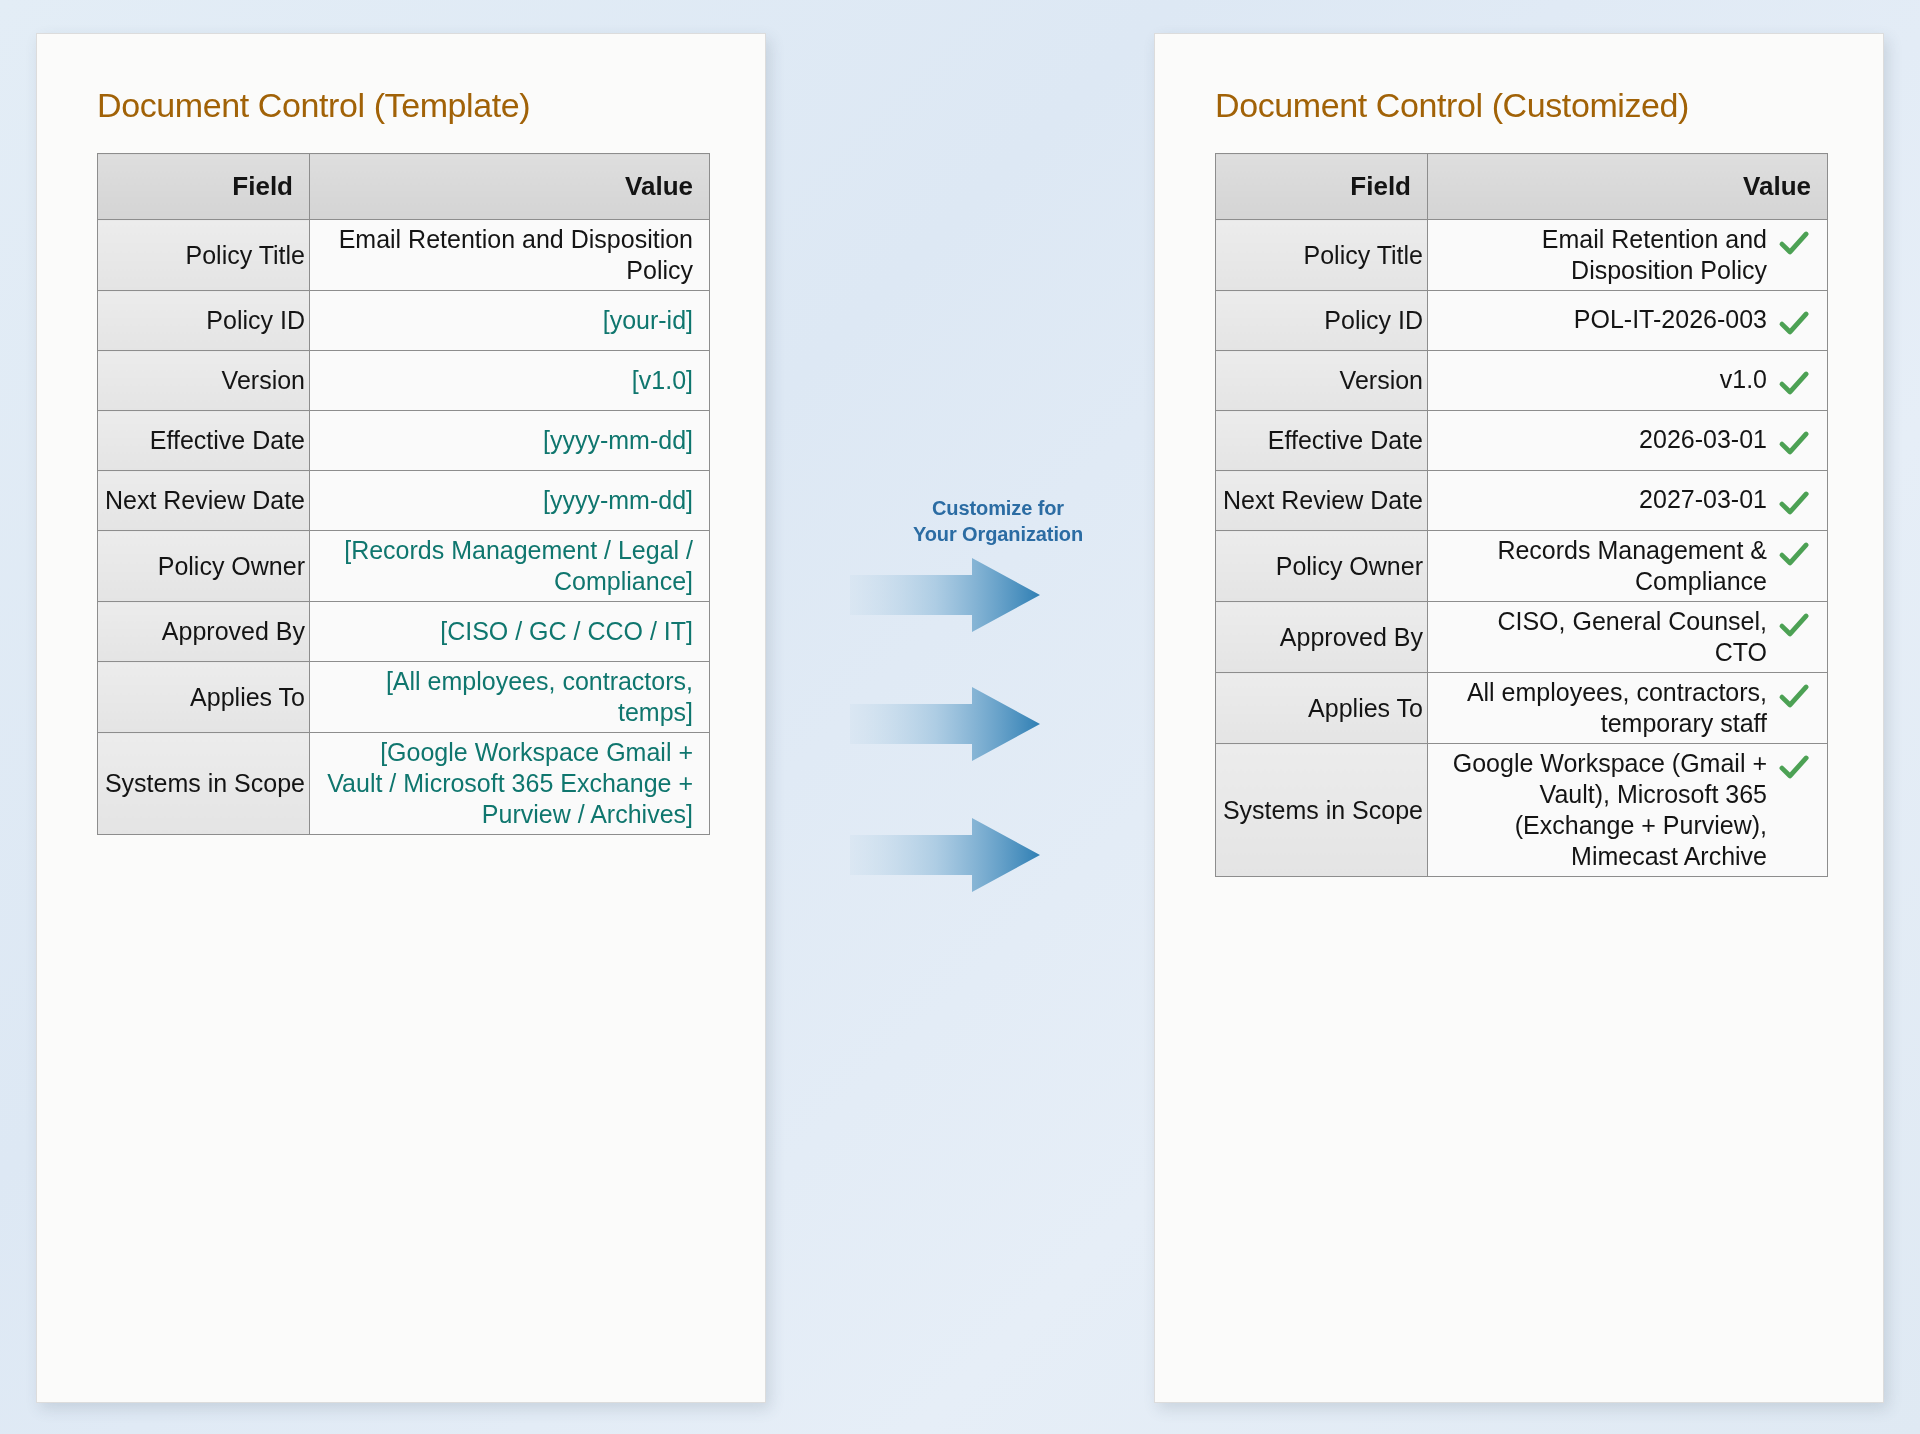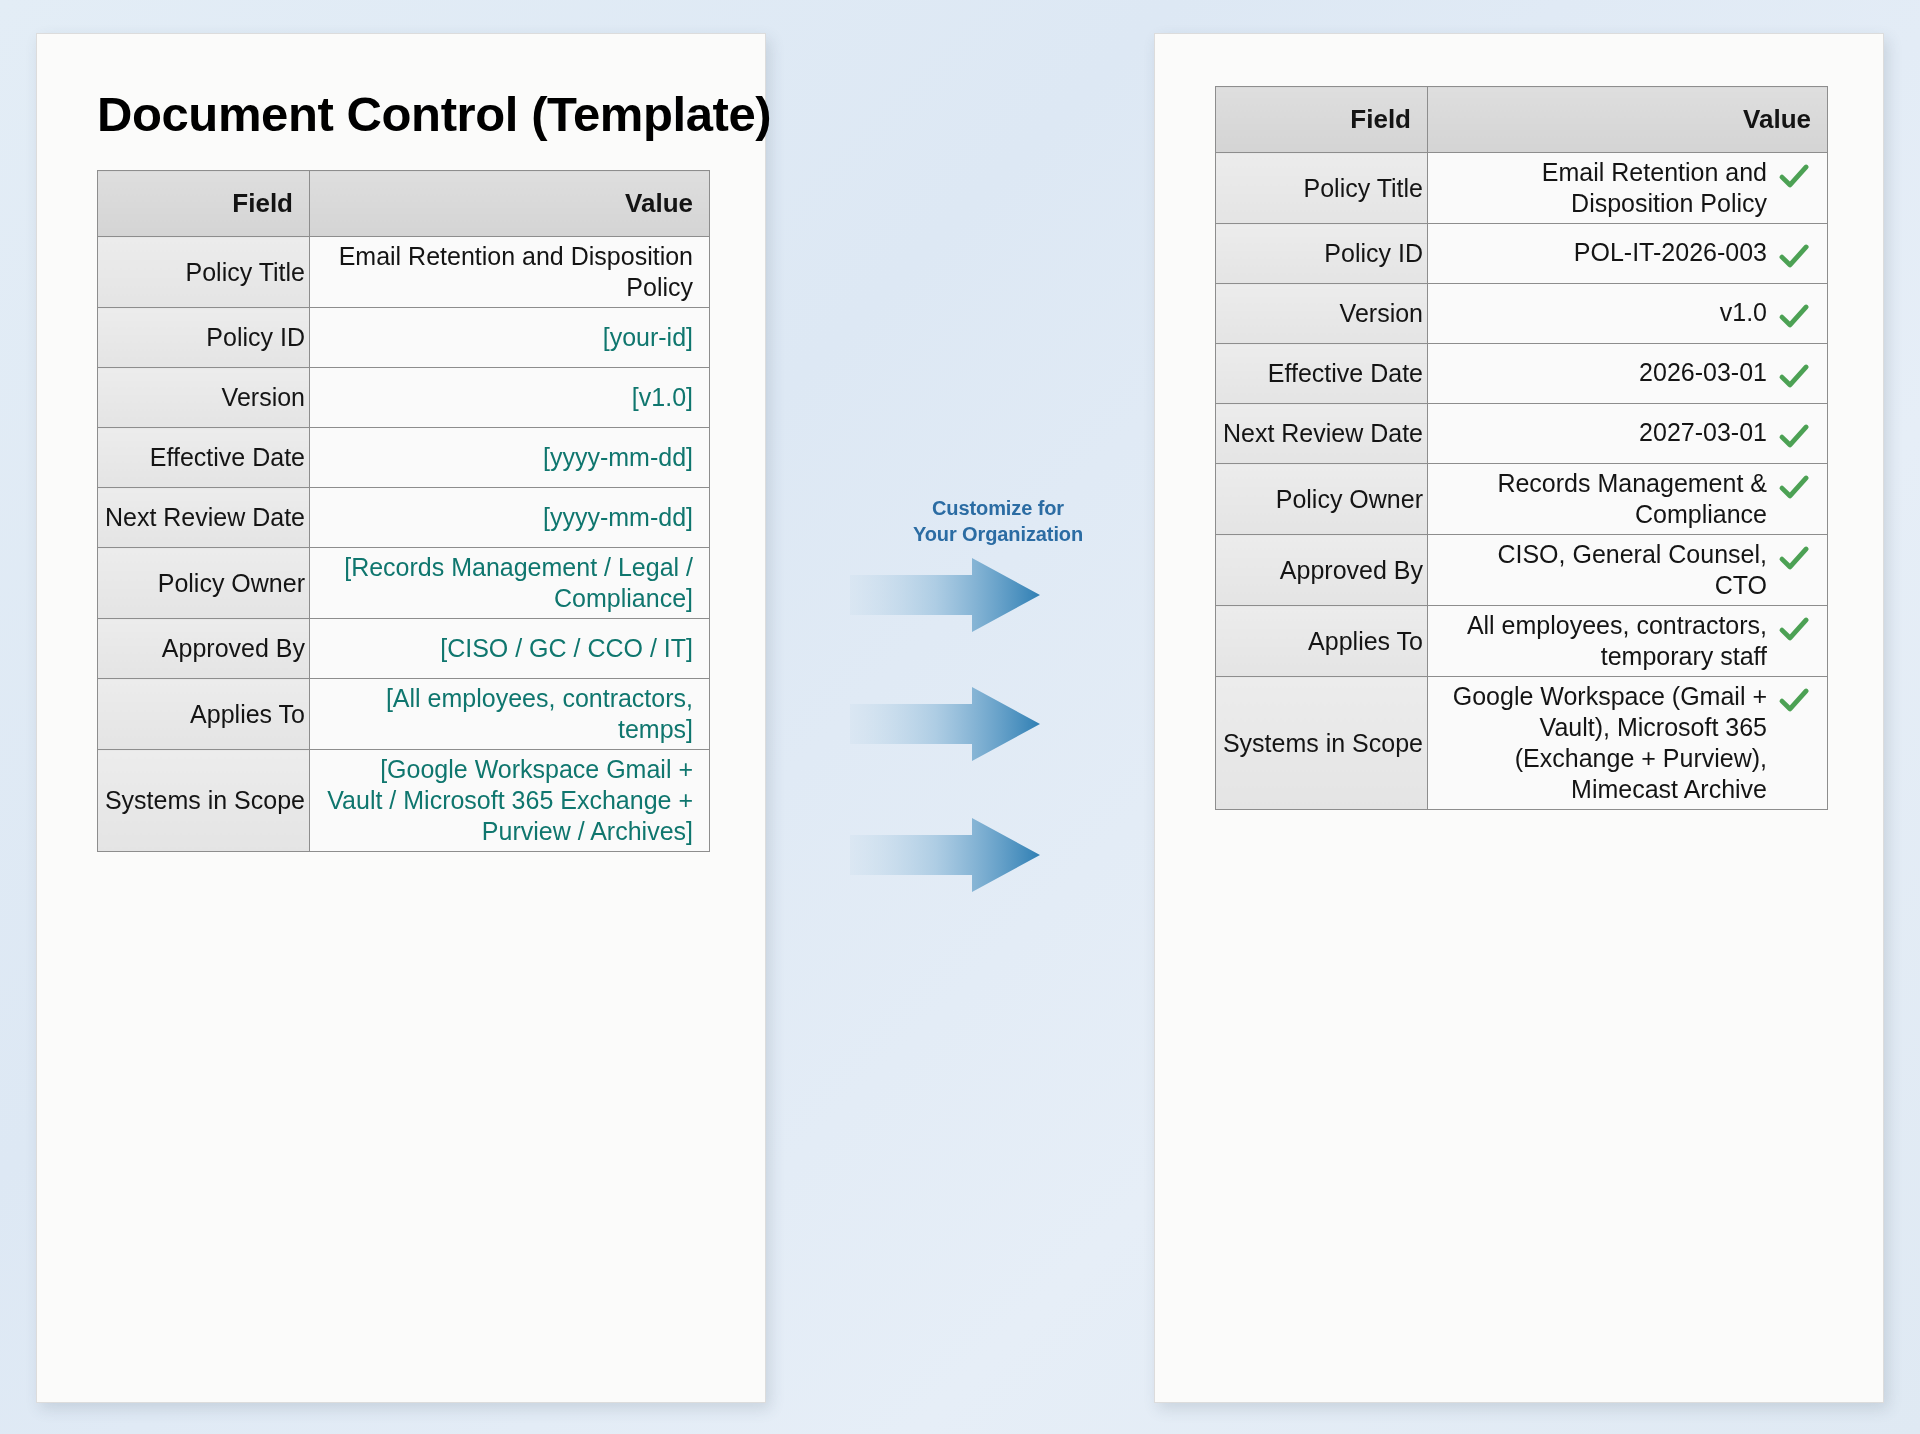--- a/index.html
+++ b/index.html
@@ -33,23 +33,23 @@
   }
 
   .panel-left  { left: 36px;  width: 730px; }
   .panel-right { right: 36px; width: 730px; }
 
   .panel-inner {
     padding: 52px 48px 0 60px;
   }
 
   .panel-title {
-    font-size: 49px;
-    font-weight: bold;
-    color: #000000;
+    font-size: 34px;
+    font-weight: normal;
+    color: #a16207;
     letter-spacing: -0.4px;
     white-space: nowrap;
     margin-bottom: 28px;
   }
 
   
   table.dc {
     border-collapse: collapse;
     width: 612px;
     table-layout: fixed;
@@ -251,20 +251,21 @@
             <stop offset="1" stop-color="#2f7fb4"></stop>
           </linearGradient>
         </defs>
         <path d="M0,17 L122,17 L122,0 L190,37 L122,74 L122,57 L0,57 Z" fill="url(#ag3)"></path>
       </svg>
     </div>
   </div>
 
   <div class="panel panel-right">
     <div class="panel-inner">
+      <div class="panel-title">Document Control (Customized)</div>
 
       <table class="dc">
         <colgroup>
           <col class="c-field">
             <col class="c-value">
         </colgroup>
         <thead>
           <tr>
             <th>Field</th>
             <th>Value</th>

